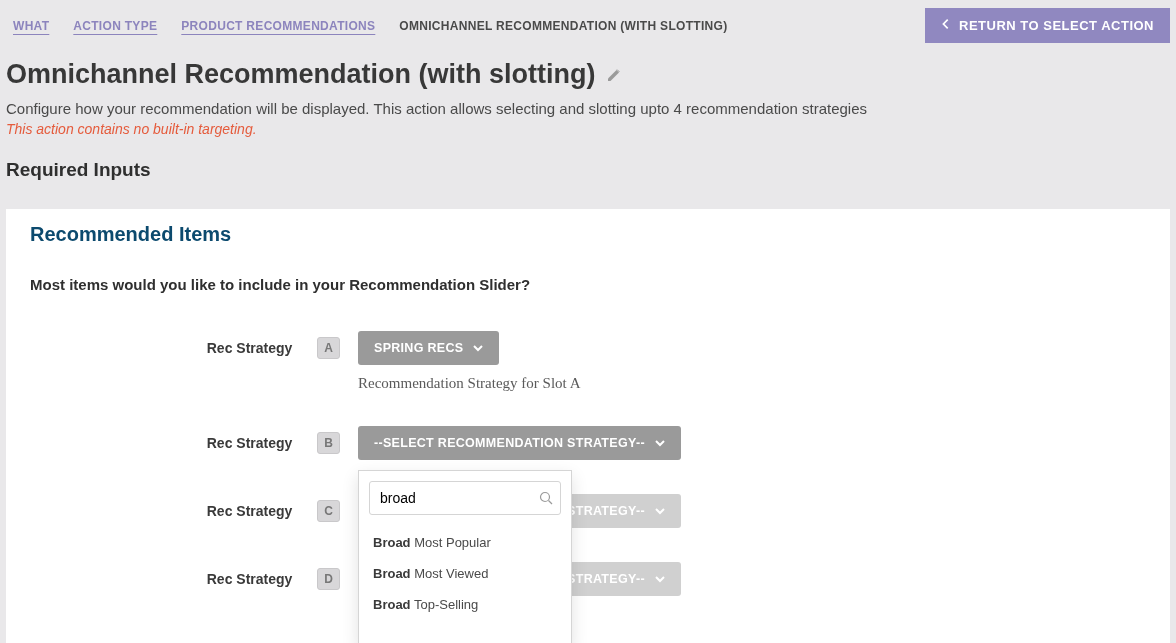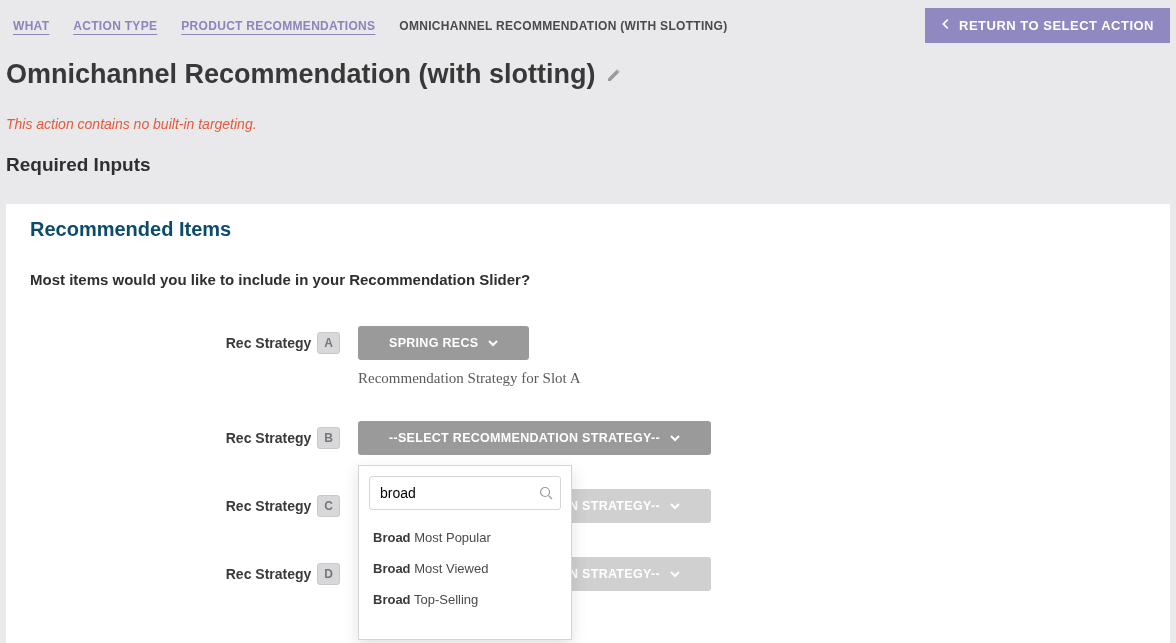--- a/index.html
+++ b/index.html
@@ -8,33 +8,33 @@
     .breadcrumbs { display: flex; gap: 24px; font-size: 12px; font-weight: 700; letter-spacing: .3px; }
     .crumb { color: #8c84bd; text-decoration: underline; text-underline-offset: 4px; text-transform: uppercase; cursor: pointer; }
     .crumb-active { color: #4a4a4a; text-transform: uppercase; }
     .return-btn { background: #9088c0; color: #fff; border: none; padding: 10px 16px; font-size: 13px; font-weight: 700; letter-spacing: .5px; display: flex; align-items: flex-start; gap: 8px; cursor: pointer; }
     .return-btn svg { width: 10px; height: 12px; }
     .pagehead { padding: 0 6px 14px 6px; }
     .title-row { display: flex; align-items: center; gap: 10px; margin-top: 16px; }
     .pagetitle { font-size: 27px; font-weight: 700; color: #383838; }
     .pencil { width: 16px; height: 16px; color: #7c7c7c; cursor: pointer; }
     .desc { margin-top: 10px; font-size: 15px; color: #4a4a4a; }
-    .warn { margin-top: 26px; font-size: 14px; font-style: italic; color: #e55b3c; }
+    .warn { margin-top: 4px; font-size: 14px; font-style: italic; color: #e55b3c; }
     .sect { margin-top: 22px; font-size: 19px; font-weight: 700; color: #2f2f2f; }
     .panel { background: #fff; margin: 14px 6px 0 6px; padding: 14px 24px 36px 24px; min-height: 430px; }
     .panel-title { font-size: 20px; font-weight: 700; color: #0c4a6e; }
     .q1 { margin-top: 30px; font-size: 15px; font-weight: 700; color: #2f2f2f; }
     .q2 { margin-top: 4px; font-size: 15px; color: #4a4a4a; }
     .slots { margin-top: 38px; }
     .slot { display: flex; align-items: flex-start; gap: 18px; margin-bottom: 34px; position: relative; }
-    .slot-label-col { width: 310px; display: flex; justify-content: flex-end; align-items: center; gap: 6px; margin-top: 6px; }
+    .slot-label-col { width: 310px; display: flex; justify-content: flex-end; align-items: center; gap: 25px; margin-top: 6px; }
     .slot-label { font-size: 14px; font-weight: 700; color: #3a3a3a; }
     .badge { min-width: 22px; height: 22px; padding: 0 6px; display: inline-flex; align-items: center; justify-content: center; background: #d8d7d9; border: 1px solid #c9c8ca; color: #777; font-size: 12px; font-weight: 700; border-radius: 3px; }
     .slot-body { flex: 1; }
-    .picker-btn { background: #9a9a9a; color: #fff; border: none; padding: 10px 31px; font-size: 12.5px; font-weight: 700; letter-spacing: .3px; display: inline-flex; align-items: center; gap: 10px; border-radius: 3px; cursor: pointer; }
+    .picker-btn { background: #9a9a9a; color: #fff; border: none; padding: 10px 16px; font-size: 12.5px; font-weight: 700; letter-spacing: .3px; display: inline-flex; align-items: center; gap: 10px; border-radius: 3px; cursor: pointer; }
     .picker-btn.faded { background: #d0d0d0; color: #fff; }
     .picker-btn svg { width: 10px; height: 10px; }
     .hint { margin-top: 10px; font-size: 15px; color: #5a5a5a; font-family: Liberation Serif, serif; }
     .dropdown { position: absolute; top: 44px; left: 328px; width: 214px; background: #fff; border: 1px solid #d5d5d5; box-shadow: 0 6px 16px rgba(0,0,0,.12); z-index: 50; }
     .dd-search { padding: 10px; }
     .dd-search-wrap { position: relative; }
     .dd-input { width: 100%; border: 1px solid #d5d5d5; padding: 8px 30px 8px 10px; font-size: 14px; border-radius: 3px; outline: none; }
     .dd-mag { position: absolute; right: 8px; top: 50%; transform: translateY(-50%); width: 14px; height: 14px; color: #9b9b9b; }
     .dd-list { padding: 2px 0 8px 0; }
     .dd-item { padding: 8px 14px; font-size: 13px; color: #4a4a4a; cursor: pointer; }
@@ -60,20 +60,21 @@
 </div>
 
 <div class="pagehead">
   <div class="title-row">
     <h1 class="pagetitle">Omnichannel Recommendation (with slotting)</h1>
     <svg class="pencil" viewBox="0 0 16 16">
         <path d="M2 11.5 L10.5 3 L13 5.5 L4.5 14 L2 14 Z" fill="#9a9a9a"></path>
         <path d="M11 2.5 L13.5 5" stroke="#9a9a9a" stroke-width="1"></path>
       </svg>
   </div>
+  <p class="desc">Configure how your recommendation will be displayed. This action allows selecting and slotting upto 4 recommendation strategies</p>
   <p class="warn">This action contains no built-in targeting.</p>
   <h2 class="sect">Required Inputs</h2>
 </div>
 
 <div class="panel">
   <h3 class="panel-title">Recommended Items</h3>
   <p class="q1">Most items would you like to include in your Recommendation Slider?</p>
 
   <div class="slots">
 

